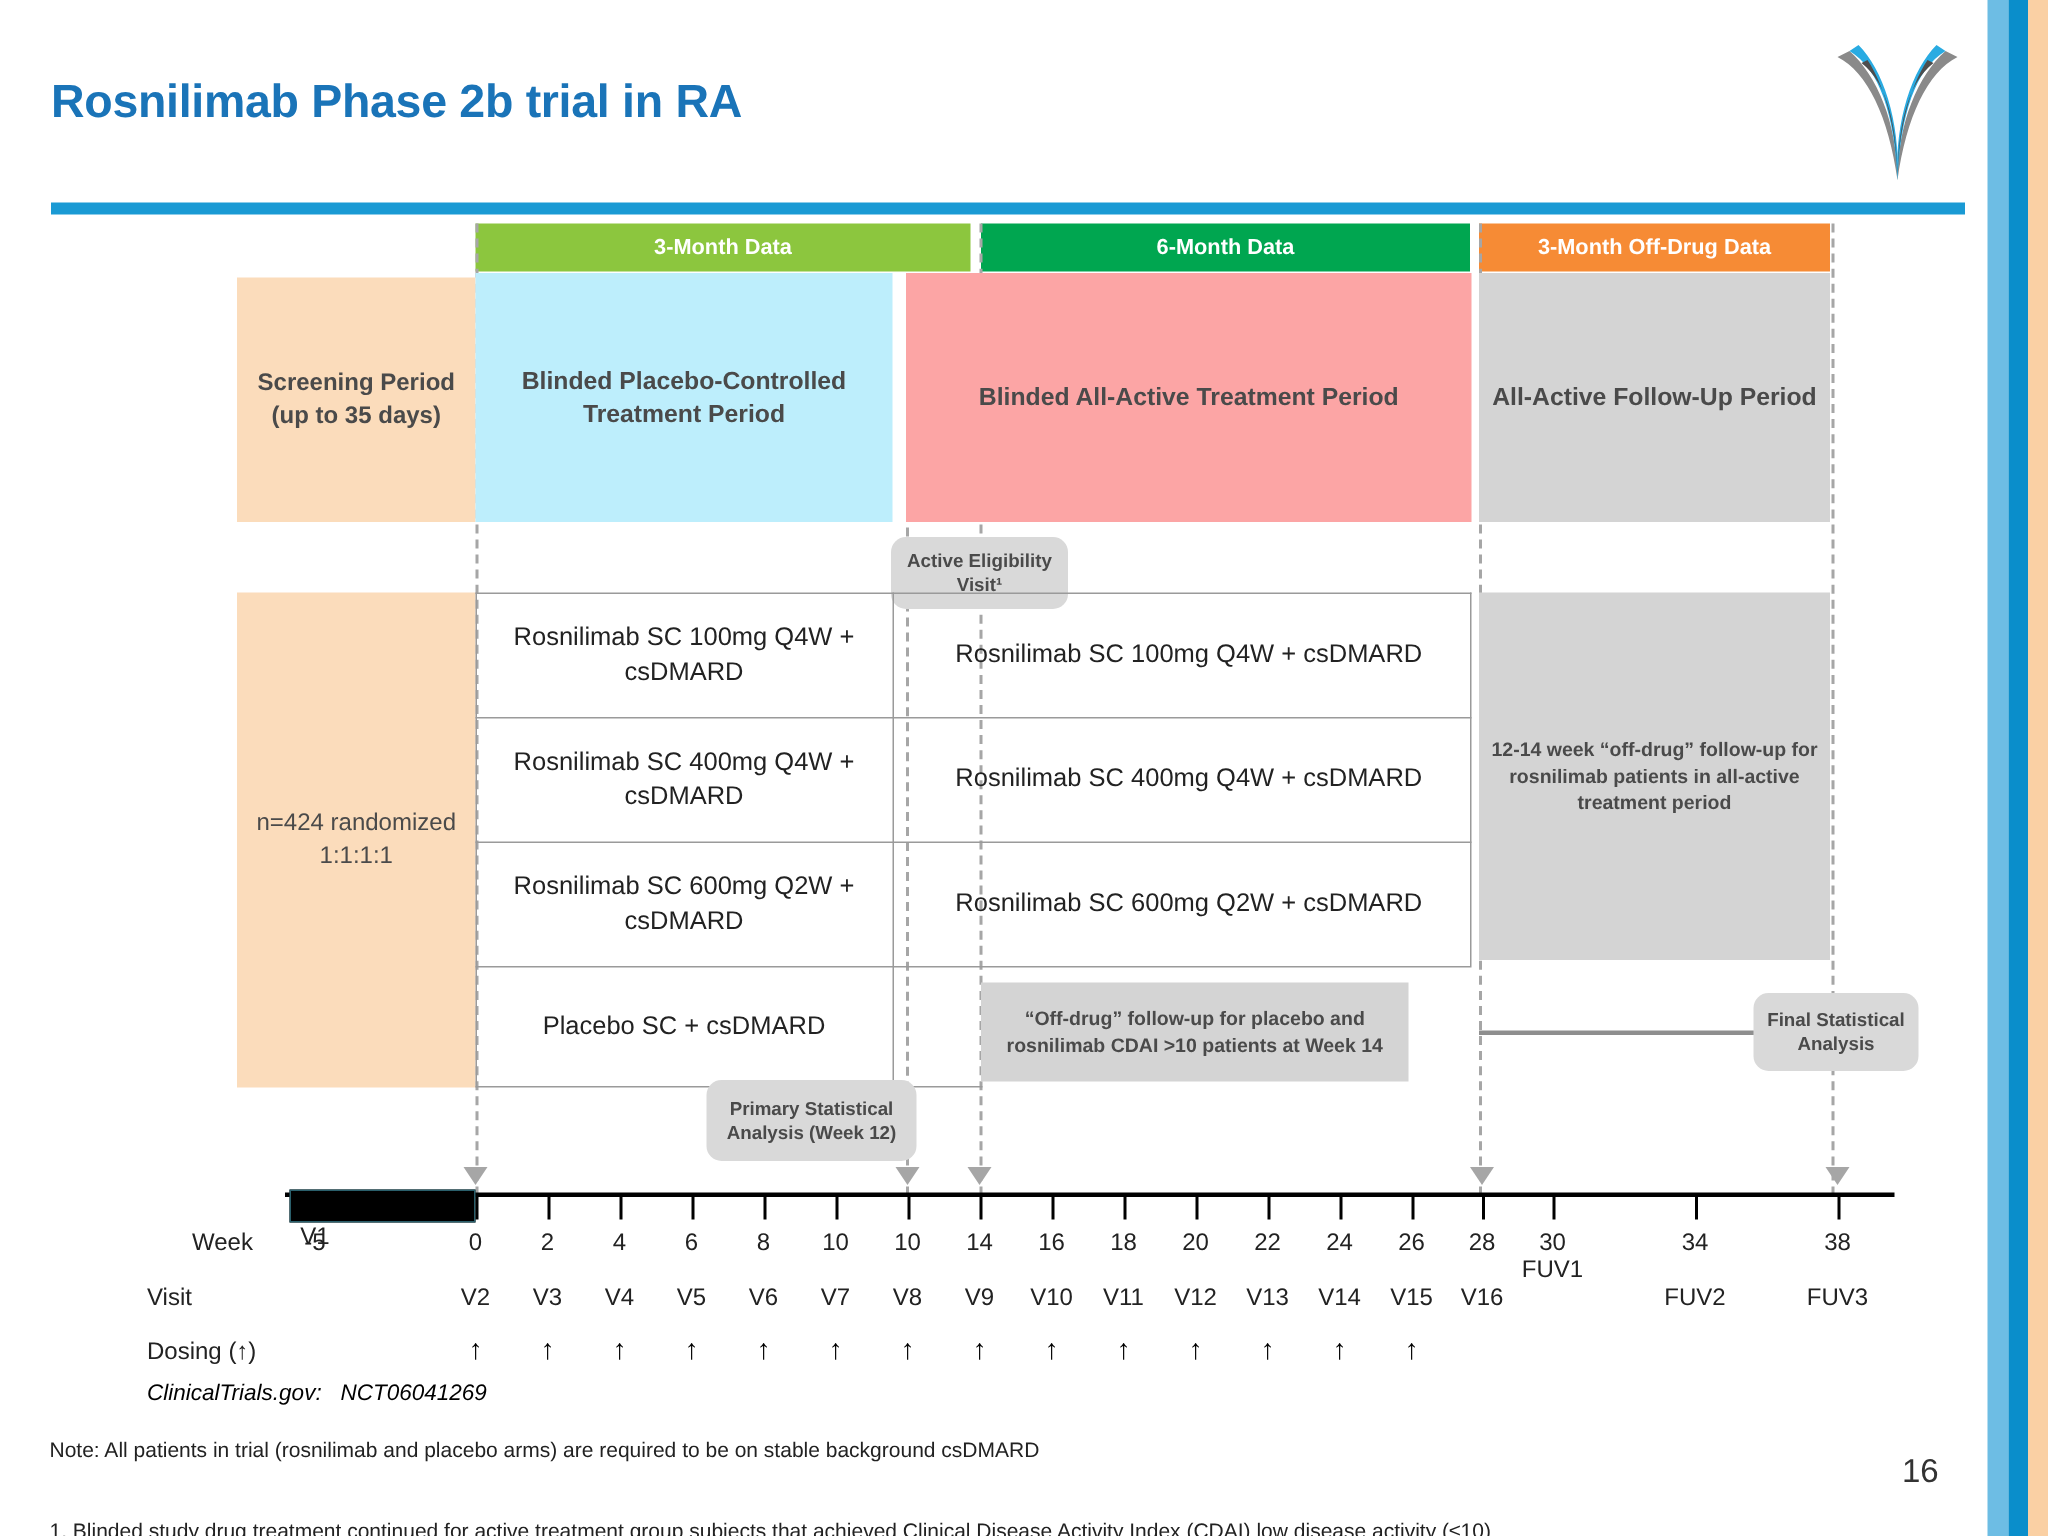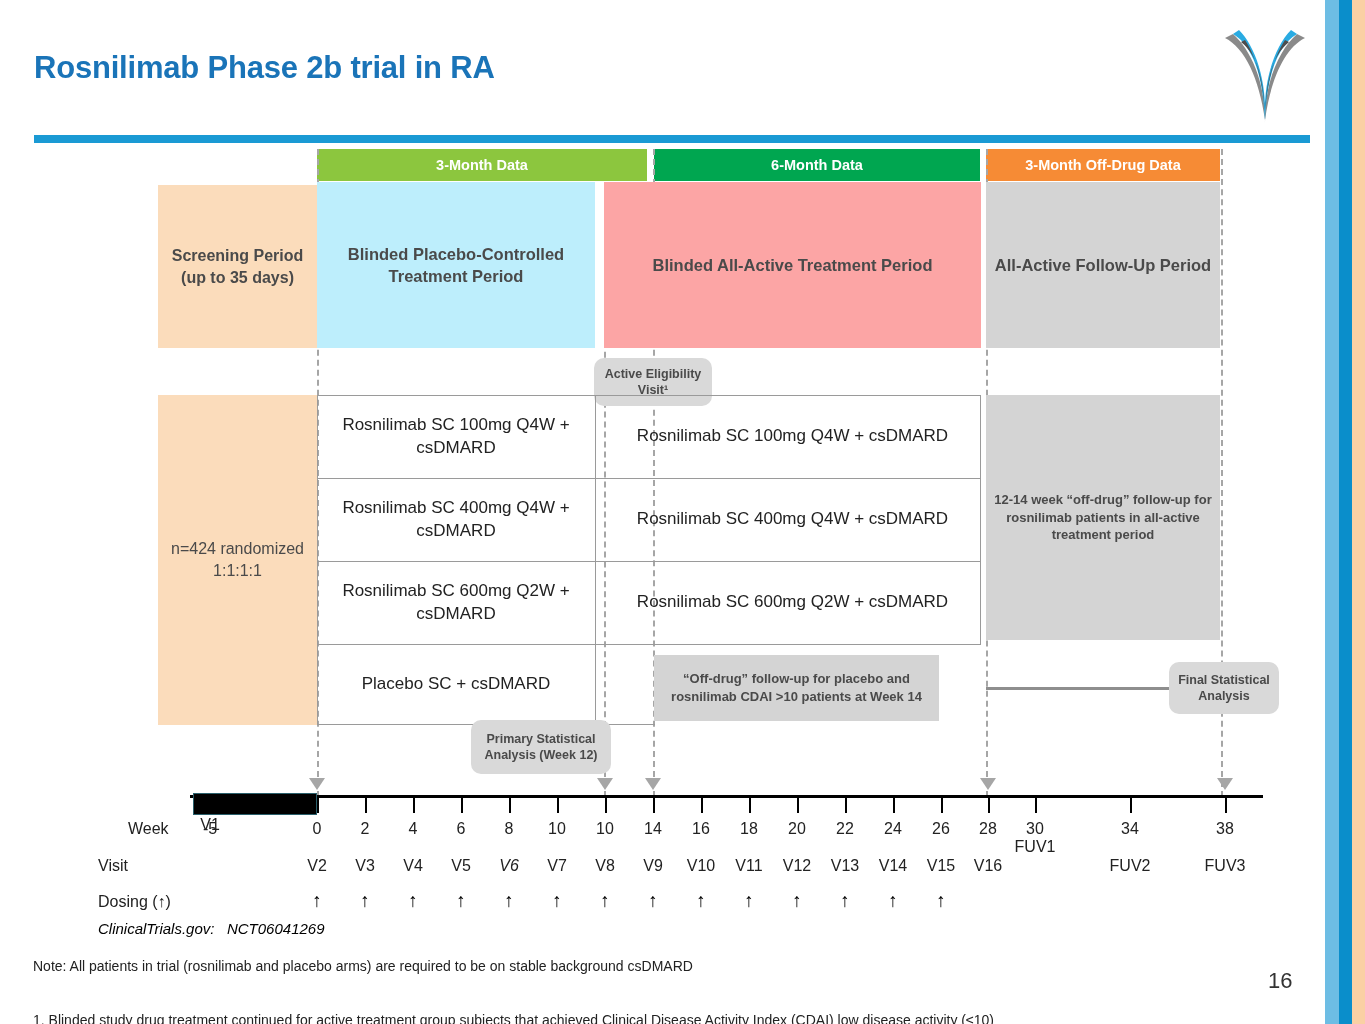--- a/index.html
+++ b/index.html
@@ -277,21 +277,21 @@
         <div class="axis-val" style="left: 1035px; top: 820px;">30</div>
         <div class="axis-val" style="left: 1130px; top: 820px;">34</div>
         <div class="axis-val" style="left: 1225px; top: 820px;">38</div>
       </div>
     <div id="visit-values">
         <div class="axis-val" style="left: 210px; top: 816px;">V1</div>
         <div class="axis-val" style="left: 317px; top: 857px;">V2</div>
         <div class="axis-val" style="left: 365px; top: 857px;">V3</div>
         <div class="axis-val" style="left: 413px; top: 857px;">V4</div>
         <div class="axis-val" style="left: 461px; top: 857px;">V5</div>
-        <div class="axis-val" style="left: 509px; top: 857px; font-style: italic;">V6</div>
+        <div class="axis-val" style="left: 509px; top: 857px;">V6</div>
         <div class="axis-val" style="left: 557px; top: 857px;">V7</div>
         <div class="axis-val" style="left: 605px; top: 857px;">V8</div>
         <div class="axis-val" style="left: 653px; top: 857px;">V9</div>
         <div class="axis-val" style="left: 701px; top: 857px;">V10</div>
         <div class="axis-val" style="left: 749px; top: 857px;">V11</div>
         <div class="axis-val" style="left: 797px; top: 857px;">V12</div>
         <div class="axis-val" style="left: 845px; top: 857px;">V13</div>
         <div class="axis-val" style="left: 893px; top: 857px;">V14</div>
         <div class="axis-val" style="left: 941px; top: 857px;">V15</div>
         <div class="axis-val" style="left: 988px; top: 857px;">V16</div>

